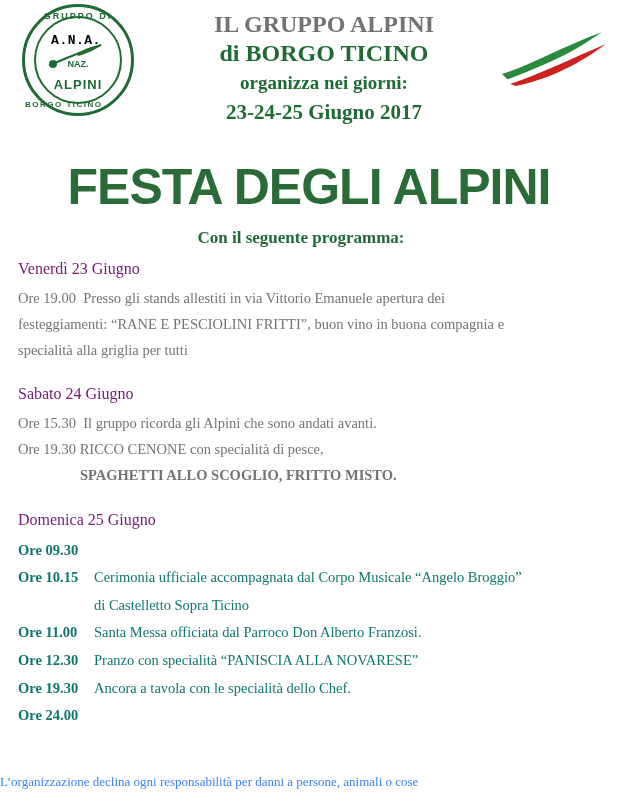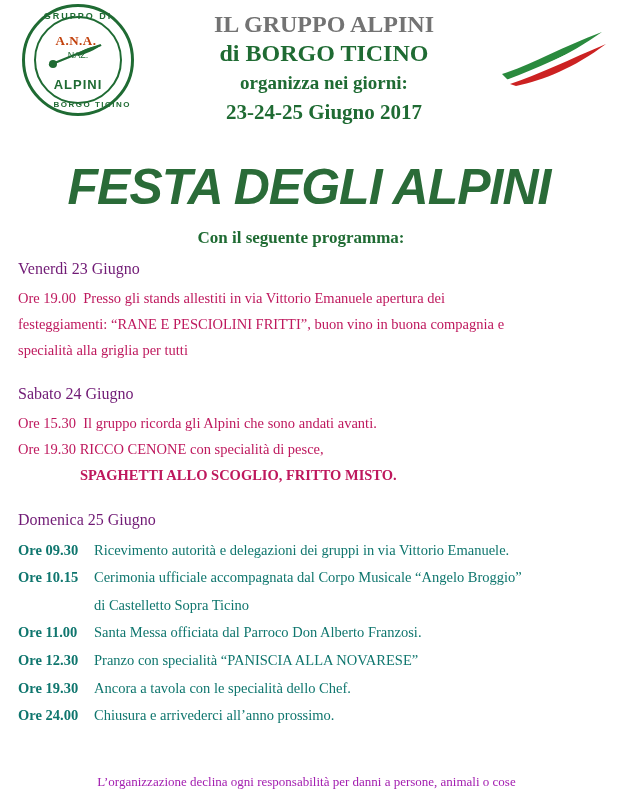--- a/index.html
+++ b/index.html
@@ -60,47 +60,47 @@
     font-weight: bold;
     letter-spacing: 2px;
     color: #1f6b33;
     font-family: "Liberation Sans", sans-serif;
   }
   .logo-arc-bottom {
     position: absolute;
     bottom: 4px;
     left: 0;
     right: 0;
-    text-align: right;
+    text-align: left;
     font-size: 8px;
     font-weight: bold;
     letter-spacing: 1.5px;
     color: #1f6b33;
     font-family: "Liberation Sans", sans-serif;
   }
   .logo-mid {
     position: absolute;
     top: 26px;
     left: 0;
     right: 4px;
     text-align: center;
     font-size: 13px;
     font-weight: bold;
-    color: #c2410c;
-    font-family: Liberation Serif, serif;
+    color: #000000;
+    font-family: Liberation Mono, monospace;
     letter-spacing: 0.5px;
   }
   .logo-naz {
     position: absolute;
-    top: 43px;
+    top: 52px;
     left: 0;
     right: 0;
     text-align: center;
     font-size: 9px;
-    font-weight: normal;
+    font-weight: bold;
     color: #1f6b33;
     font-family: "Liberation Sans", sans-serif;
   }
   .logo-alpini {
     position: absolute;
     top: 70px;
     left: 0;
     right: 0;
     text-align: center;
     font-size: 13px;
@@ -174,21 +174,20 @@
     left: 0;
     right: 0;
     top: 158px;
     text-align: center;
     font-family: "Liberation Sans", sans-serif;
     font-weight: bold;
     font-size: 50px;
     letter-spacing: -1px;
     color: #2a6b38;
     white-space: nowrap;
-    font-style: italic;
   }
 
   .programme-head {
     position: absolute;
     left: 0;
     right: 16px;
     top: 228px;
     text-align: center;
     font-size: 17px;
     font-weight: bold;
@@ -209,21 +208,21 @@
     color: #701a75;
     margin: 4px 0 8px 0;
   }
   .day-head.spaced-top { margin-top: 22px; }
   .entry-indent {
     margin-left: 62px;
   }
   .entry-flow {
     font-size: 14.5px;
     line-height: 1.78;
-    color: #be185d;
+    color: #737373;
   }
 
   .row {
     display: flex;
     align-items: baseline;
     font-size: 14.5px;
     line-height: 1.9;
     color: #0f766e;
   }
   .row .time {
@@ -233,23 +232,22 @@
   }
   .row .txt {
     flex: 1 1 auto;
   }
 
   .footer-note {
     position: absolute;
     left: 0;
     right: 5px;
     bottom: 10px;
-    text-align: center;
     font-size: 13px;
-    color: #a21caf;
+    color: #3b82f6;
   }
 </style>
 </head>
 <body>
 
 <div class="poster">
 
   <div class="logo-wrap">
     <div class="logo-circle">
       <div class="logo-inner"></div>
@@ -296,21 +294,20 @@
     <div class="entry-flow">
       <div><span class="time">Ore 15.30</span>&nbsp;&nbsp;<span>Il gruppo ricorda gli Alpini che sono andati avanti.</span></div>
       <div><span class="time">Ore 19.30</span>&nbsp;<span class="bold">RICCO CENONE</span><span> con specialità di pesce,</span></div>
       <div class="entry-indent" style="font-weight:bold;"><span>SPAGHETTI ALLO SCOGLIO, FRITTO MISTO.</span></div>
     </div>
 
     <div class="day-head spaced-top">Domenica 25 Giugno</div>
     <div>
       <div class="row">
         <span class="time">Ore 09.30</span>
-        <span class="txt">Ricevimento autorità e delegazioni dei gruppi in via Vittorio Emanuele.</span>
       </div>
       <div class="row">
         <span class="time">Ore 10.15</span>
         <span class="txt">Cerimonia ufficiale accompagnata dal Corpo Musicale “Angelo Broggio”</span>
       </div>
       <div class="row">
         <span class="time"></span>
         <span class="txt" style="">di  Castelletto Sopra Ticino</span>
       </div>
       <div class="row">
@@ -320,20 +317,19 @@
       <div class="row">
         <span class="time">Ore 12.30</span>
         <span class="txt">Pranzo con specialità “PANISCIA ALLA NOVARESE”</span>
       </div>
       <div class="row">
         <span class="time">Ore 19.30</span>
         <span class="txt">Ancora a tavola con le specialità dello Chef.</span>
       </div>
       <div class="row">
         <span class="time">Ore 24.00</span>
-        <span class="txt">Chiusura e arrivederci all’anno prossimo.</span>
       </div>
     </div>
   </div>
 
   <div class="footer-note">L’organizzazione declina ogni responsabilità per danni a persone, animali o cose</div>
 
 </div>
 
 </body></html>

